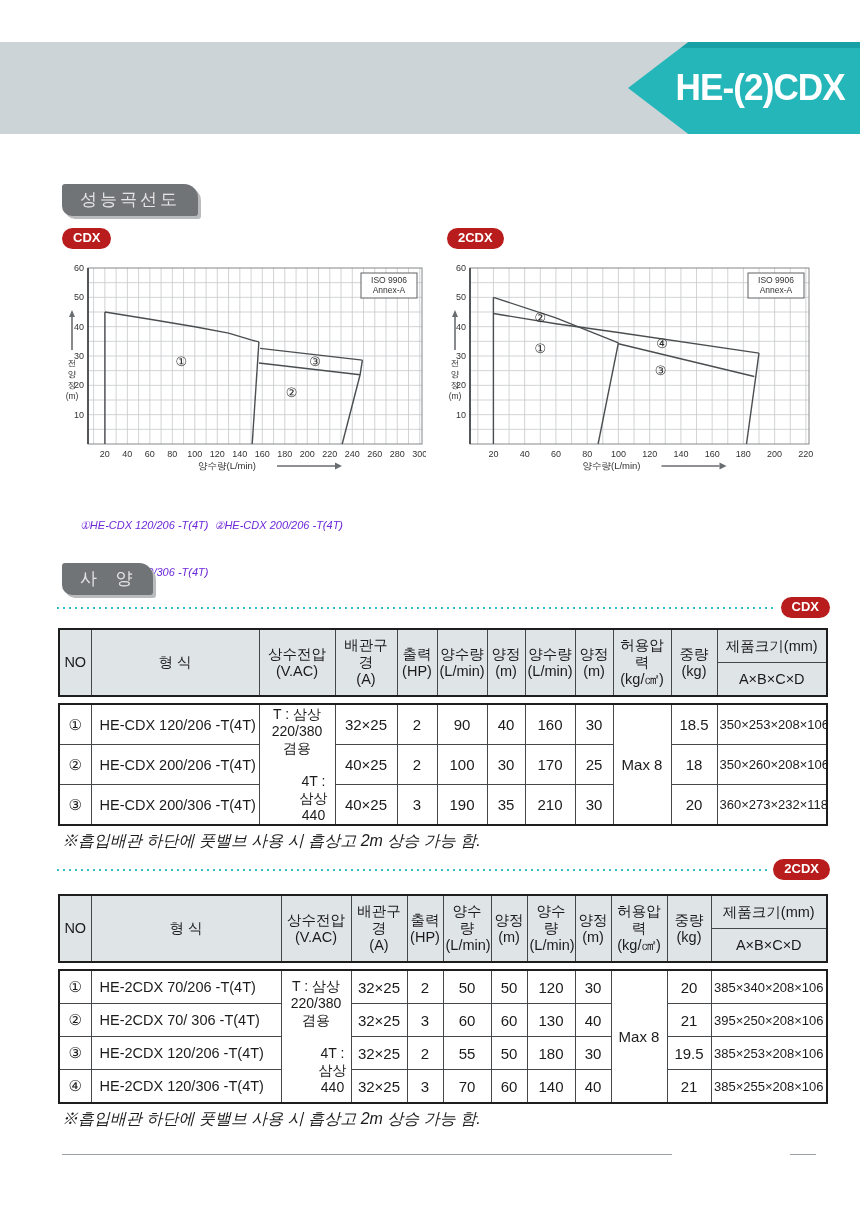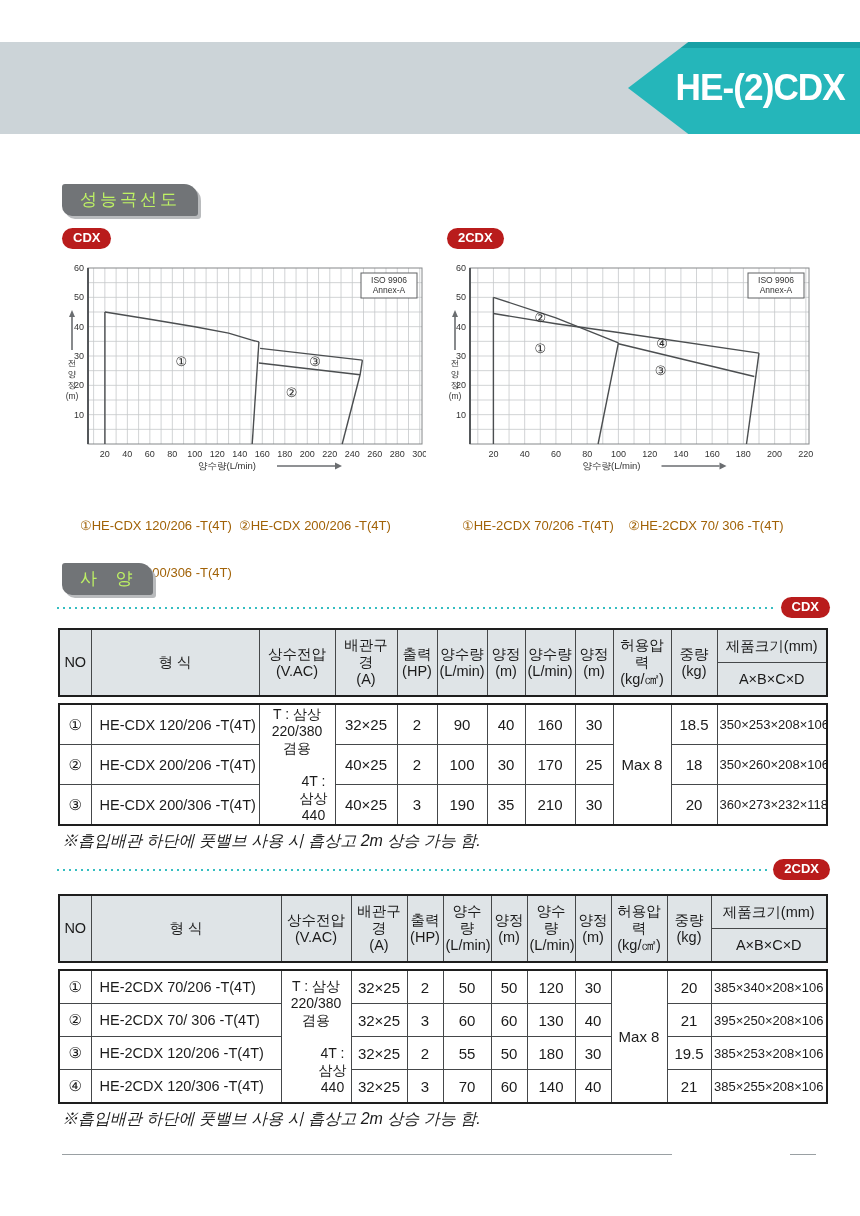--- a/index.html
+++ b/index.html
@@ -15,34 +15,34 @@
     background:linear-gradient(180deg,#17a0a5 0,#17a0a5 7%,#25b6ba 7%);
     clip-path:polygon(0 50%,26% 0,100% 0,100% 100%,26% 100%);
     display:flex;align-items:center;justify-content:center;
   }
   .banner-text{
     color:#fff;font-size:37px;font-weight:bold;letter-spacing:-1px;
     transform:scaleX(.95);padding-left:34px;white-space:nowrap;
   }
   
   .sec-label{
-    display:inline-block;background:#717477;color:#bef264;
+    display:inline-block;background:#717477;color:#e5e5e5;
     font-size:17px;letter-spacing:3px;padding:4px 18px 5px 18px;
     border-radius:3px 14px 3px 10px;box-shadow:3px 3px 0 #b9bbbd;
     white-space:pre;
   }
   
   .pill{
     display:inline-block;background:#b91c1c;color:#fff;border-radius:11px;
     font-size:13px;font-weight:bold;padding:2px 11px 3px 11px;line-height:16px;
   }
   
   .chart{background:#fff;}
   
-  .caption{font-size:13px;line-height:15.5px;color:#a16207;white-space:pre;}
+  .caption{font-size:11px;line-height:15.5px;color:#6d28d9;white-space:pre;font-style:italic;}
   
   .dotrow{left:57px;width:773px;height:21px;display:flex;align-items:center;}
   .dots{flex:1;height:2px;margin-top:1px;
     background:repeating-linear-gradient(to right,#35bec1 0 2px,transparent 2px 6px);}
   .dotrow .pill{margin-left:5px;}
   
   .spec-wrap{width:770px;}
   table.spec{border-collapse:collapse;table-layout:fixed;width:770px;
     border:2px solid #1e1e1e;background:#fff;}
   table.spec th,table.spec td{
@@ -245,21 +245,20 @@
       <text x="166.5" y="206" font-size="9.5" text-anchor="middle" fill="#333" font-family="&quot;Liberation Sans&quot;,sans-serif">양수량(L/min)</text>
       <line x1="216.5" y1="203" x2="274.5" y2="203" stroke="#6a6d70" stroke-width="1.6"></line>
       <polygon points="274.5,199.5 274.5,206.5 281.5,203" fill="#6a6d70"></polygon>
     </svg></div>
 
 <div class="abs caption" style="left:80px;top:487px;">
   <div>①HE-CDX 120/206 -T(4T)  ②HE-CDX 200/206 -T(4T)</div>
   <div>③HE-CDX 200/306 -T(4T)</div>
 </div>
 <div class="abs caption" style="left:462px;top:487px;">
-  <div>①HE-2CDX 70/206 -T(4T)    ②HE-2CDX 70/ 306 -T(4T)</div>
 </div>
 
 <div class="abs" style="left:62px;top:563px;">
   <span class="sec-label">사  양</span>
 </div>
 
 <div class="abs dotrow" style="top:597px;">
   <div class="dots"></div>
   <span class="pill">CDX</span>
 </div>

